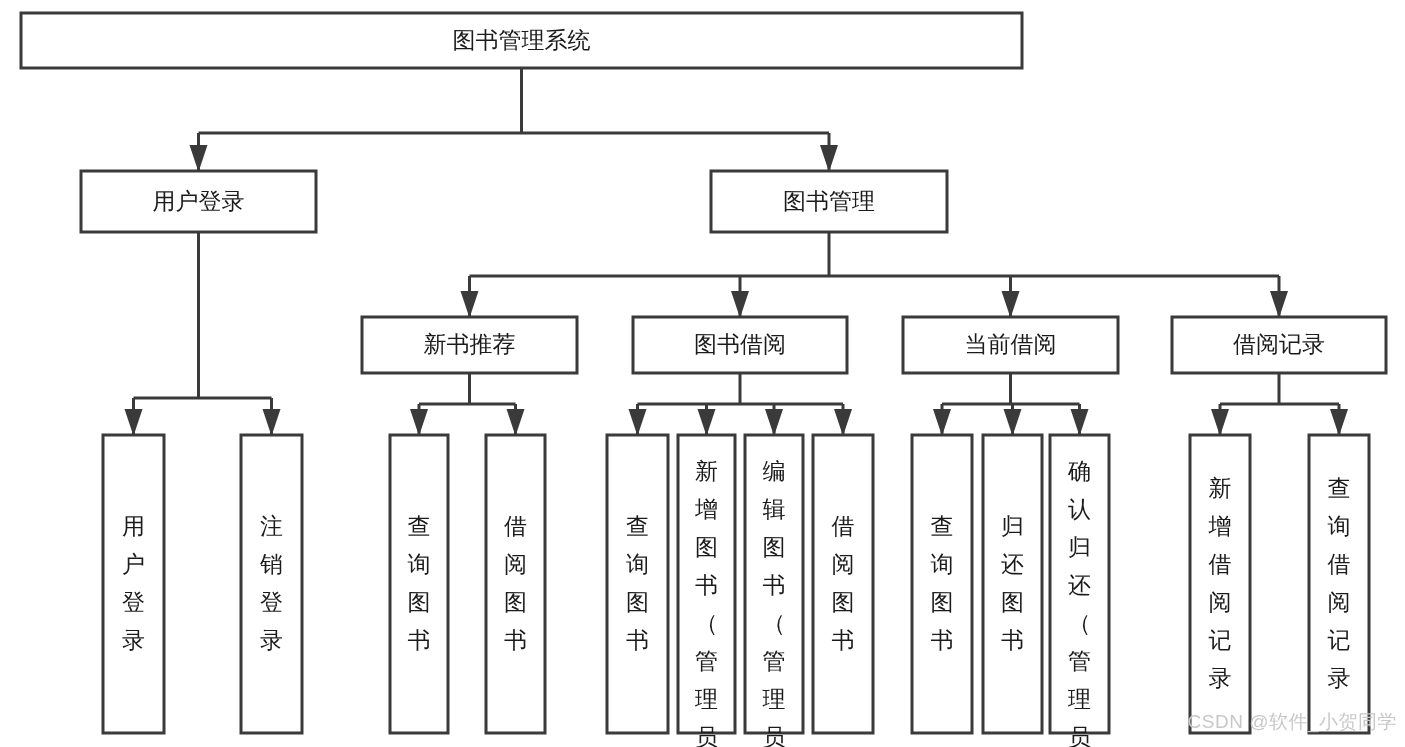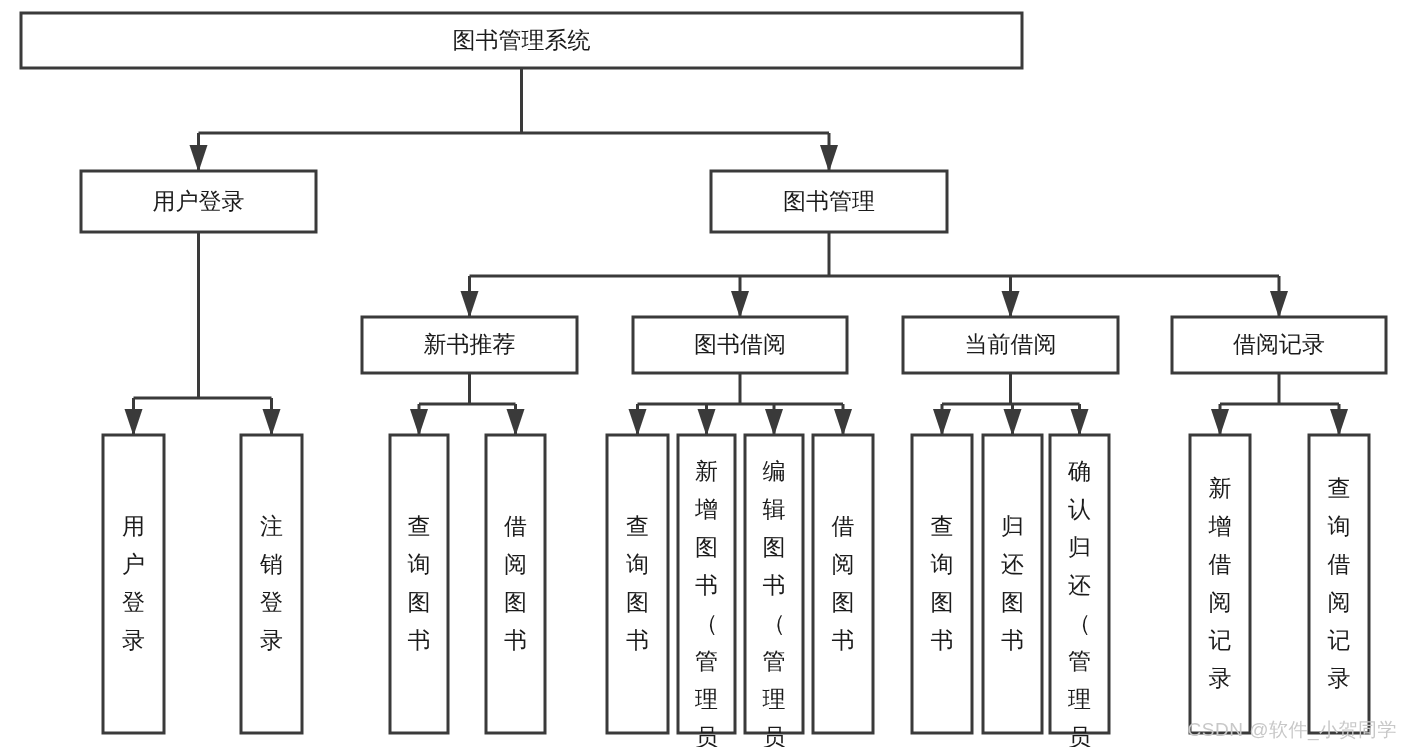--- a/index.html
+++ b/index.html
@@ -51,21 +51,21 @@
   }
   .node-label-v {
     font-family: "Liberation Sans", "DejaVu Sans", sans-serif;
     font-size: 23px;
     fill: #1b1b1b;
     text-anchor: middle;
   }
   .watermark-text {
     position: absolute;
     right: 8px;
-    bottom: 4px;
+    bottom: 12px;
     font-family: "Liberation Sans", "DejaVu Sans", sans-serif;
     font-size: 19px;
     color: #c8c8c8;
     white-space: nowrap;
     letter-spacing: 0.5px;
   }
 </style>
 </head>
 <body>
 

